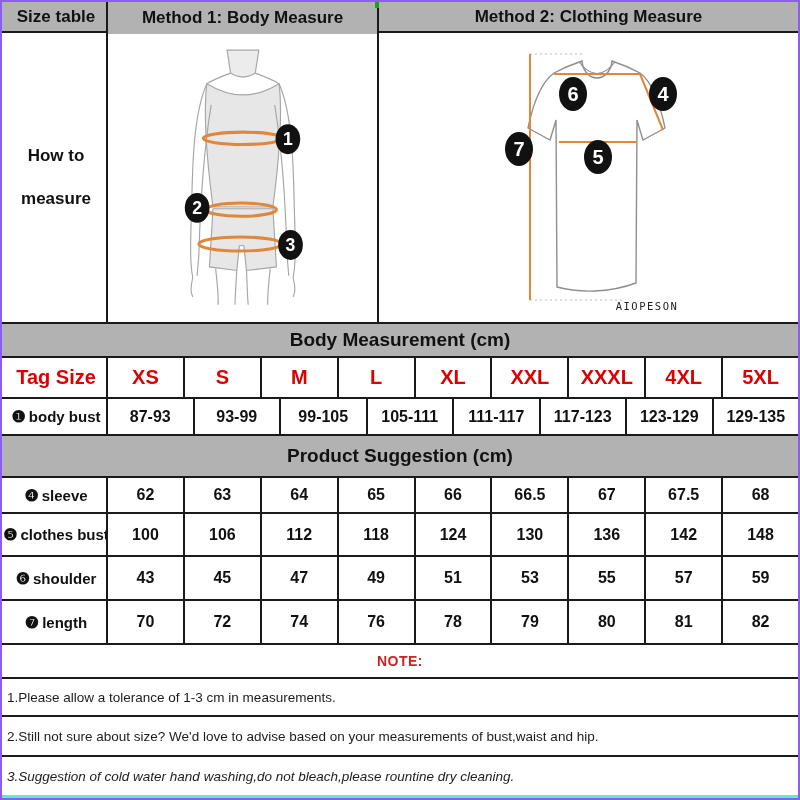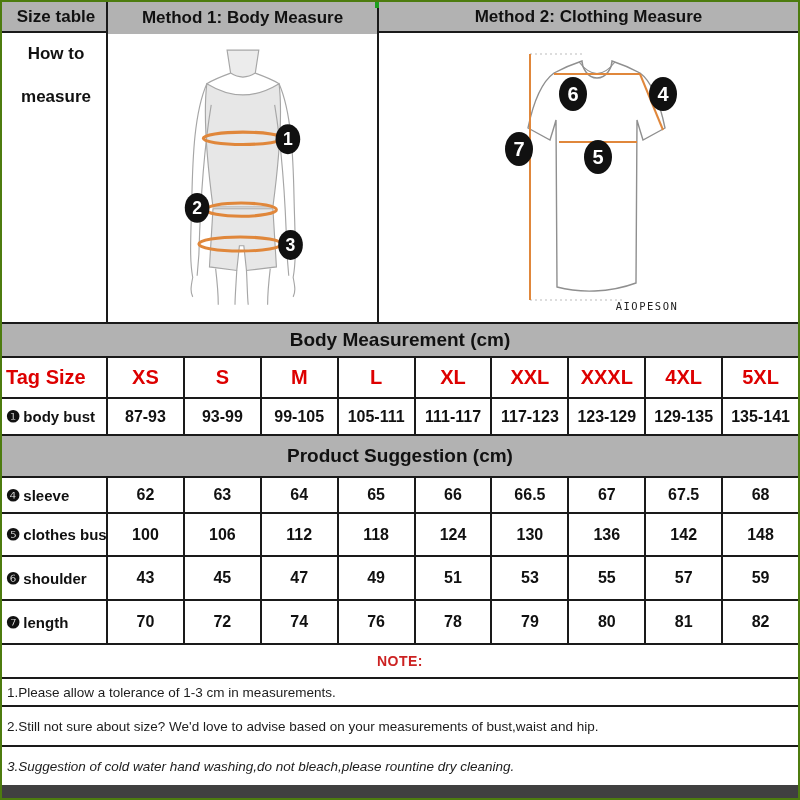--- a/index.html
+++ b/index.html
@@ -1,38 +1,38 @@
 <!DOCTYPE html>
 <html><head>
 <meta charset="utf-8">
 <style>
   html,body{margin:0;padding:0;background:#fff;font-family:"Liberation Sans",sans-serif;}
-  #canvas{position:relative;width:796px;height:796px;border:2px solid #4d7c0f;background:#404040;overflow:hidden;}
+  #canvas{position:relative;width:796px;height:796px;border:2px solid #8b5cf6;background:#5eead4;overflow:hidden;}
   .row{display:flex;box-sizing:border-box;border-bottom:2px solid #1a1a1a;background:#fff;}
   .row:last-child{border-bottom:none;font-style:italic;}
   .cell{box-sizing:border-box;border-right:2px solid #1a1a1a;display:flex;align-items:center;justify-content:center;overflow:hidden;}
   .row .cell:last-child{border-right:none;}
   .hdr{background:#b2b2b2;}
   .hdr .cell{background:#b2b2b2;}
   .h-top{height:31px;font-weight:bold;font-size:17px;color:#111;}
   .h-illus{height:291px;}
   .h-sect{height:34px;}
   .sect-title{width:100%;display:flex;align-items:center;justify-content:center;font-weight:bold;font-size:19px;color:#111;background:#b2b2b2;}
   .h-tag{height:41px;}
   .h-bust{height:37px;}
   .h-prod{height:42px;}
   .h-sleeve{height:36px;}
   .h-cbust{height:43px;}
   .h-shoulder{height:44px;}
   .h-length{height:44px;}
   .h-note{height:34px;}
-  .h-n1{height:28px;}
+  .h-n1{height:38px;}
   .h-n2{height:40px;}
   .h-n3{height:38px;}
-  .c-label{width:106px;flex:none;justify-content:flex-start;padding-left:4px;}
+  .c-label{width:106px;flex:none;justify-content:center;padding-left:4px;}
   .c-val{flex:1;font-size:16px;color:#111;font-weight:bold;}
   .red{color:#dd0000;font-weight:bold;}
   .size-cell{font-size:20px;}
   .rowlabel{font-weight:bold;font-size:15px;color:#111;white-space:nowrap;}
   .rowlabel .ic{font-size:16px;margin-right:3px;}
   .c-m1{width:271px;flex:none;padding:16px;}
   .c-m2{flex:1;padding:0;}
   .howto{flex-direction:column;line-height:2.5;font-weight:bold;font-size:17px;color:#111;}
   .note-title{width:100%;display:flex;align-items:center;justify-content:center;color:#cc2222;font-weight:bold;font-size:14px;letter-spacing:.5px;}
   .note-line{justify-content:flex-start;width:100%;padding-left:5px;font-size:13.5px;color:#1c1c1c;}
@@ -150,21 +150,20 @@
       <span>body bust</span>
     </div>
     <div class="cell c-val">87-93</div>
     <div class="cell c-val">93-99</div>
     <div class="cell c-val">99-105</div>
     <div class="cell c-val">105-111</div>
     <div class="cell c-val">111-117</div>
     <div class="cell c-val">117-123</div>
     <div class="cell c-val">123-129</div>
     <div class="cell c-val">129-135</div>
-    <div class="cell c-val">135-141</div>
   </div>
 
   <div class="row hdr h-prod">
     <div class="sect-title">Product Suggestion (cm)</div>
   </div>
 
   <div class="row h-sleeve">
     <div class="cell c-label rowlabel">
       <span class="ic">❹</span>
       <span>sleeve</span>

